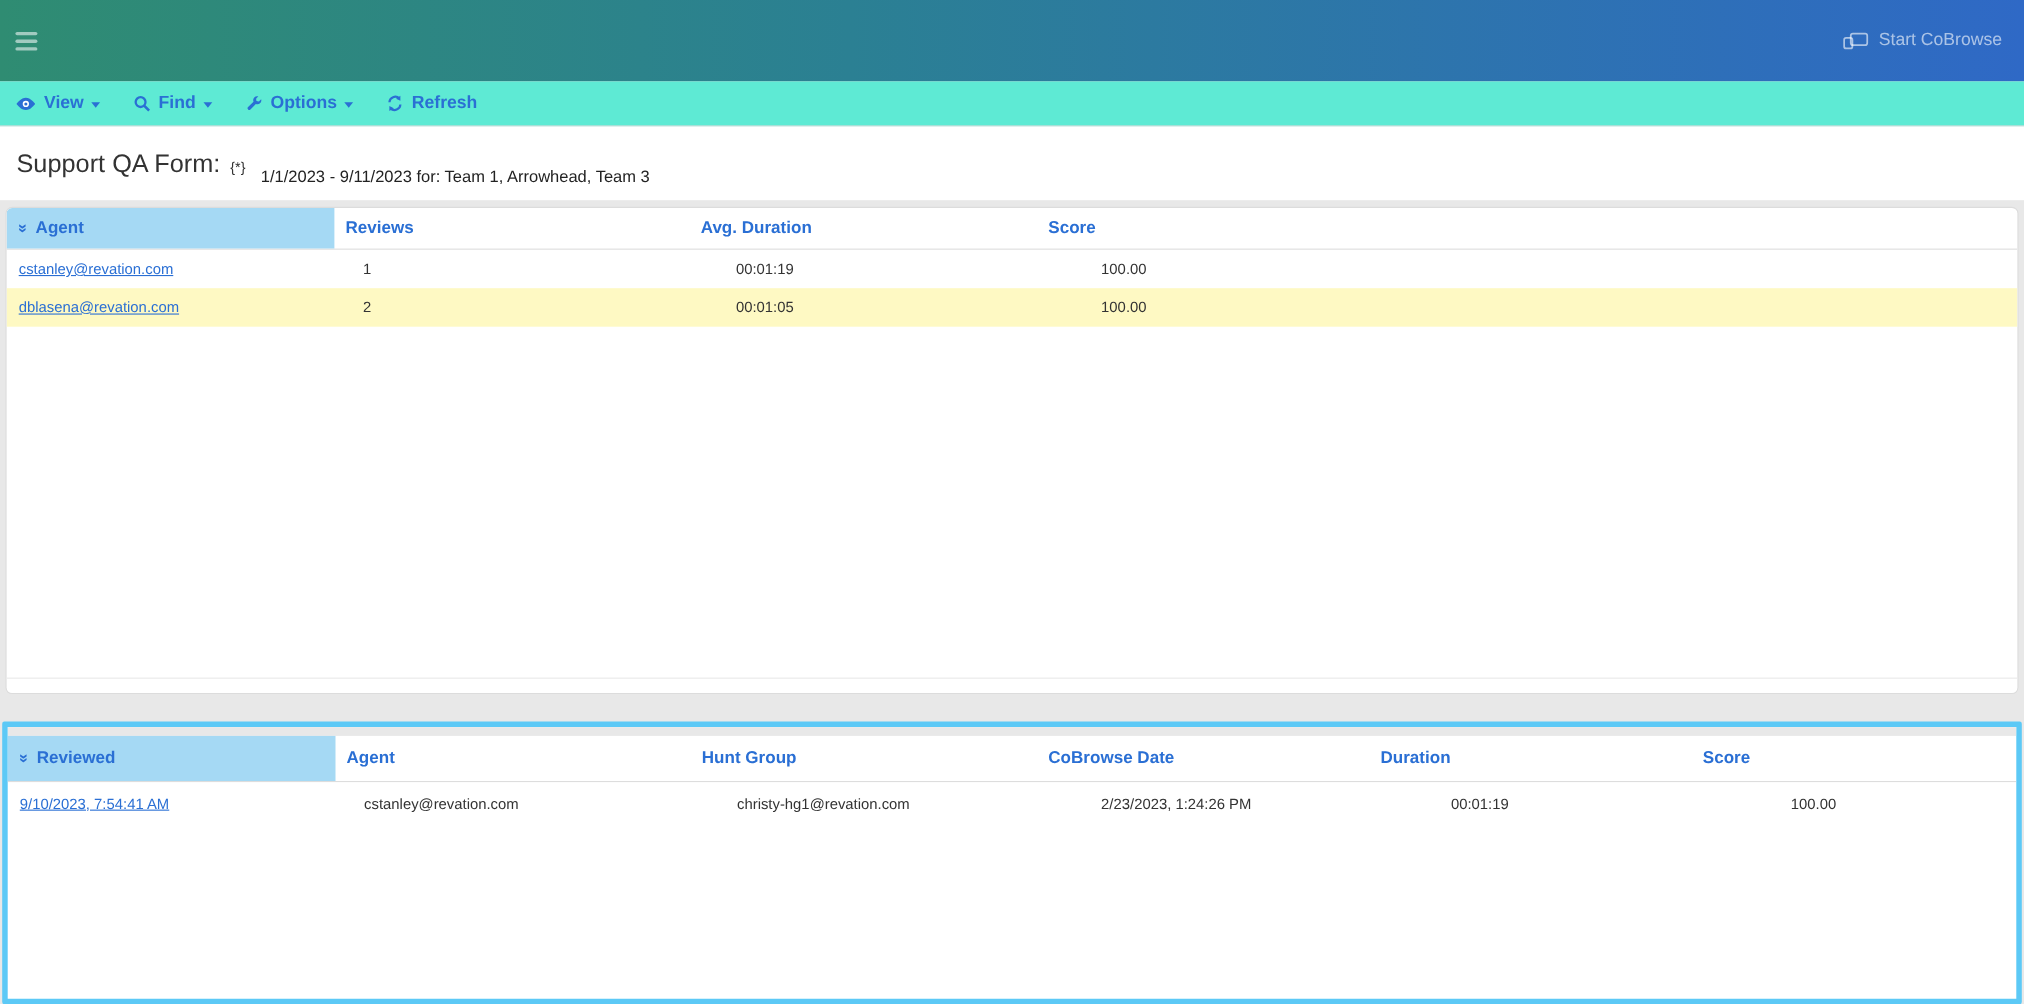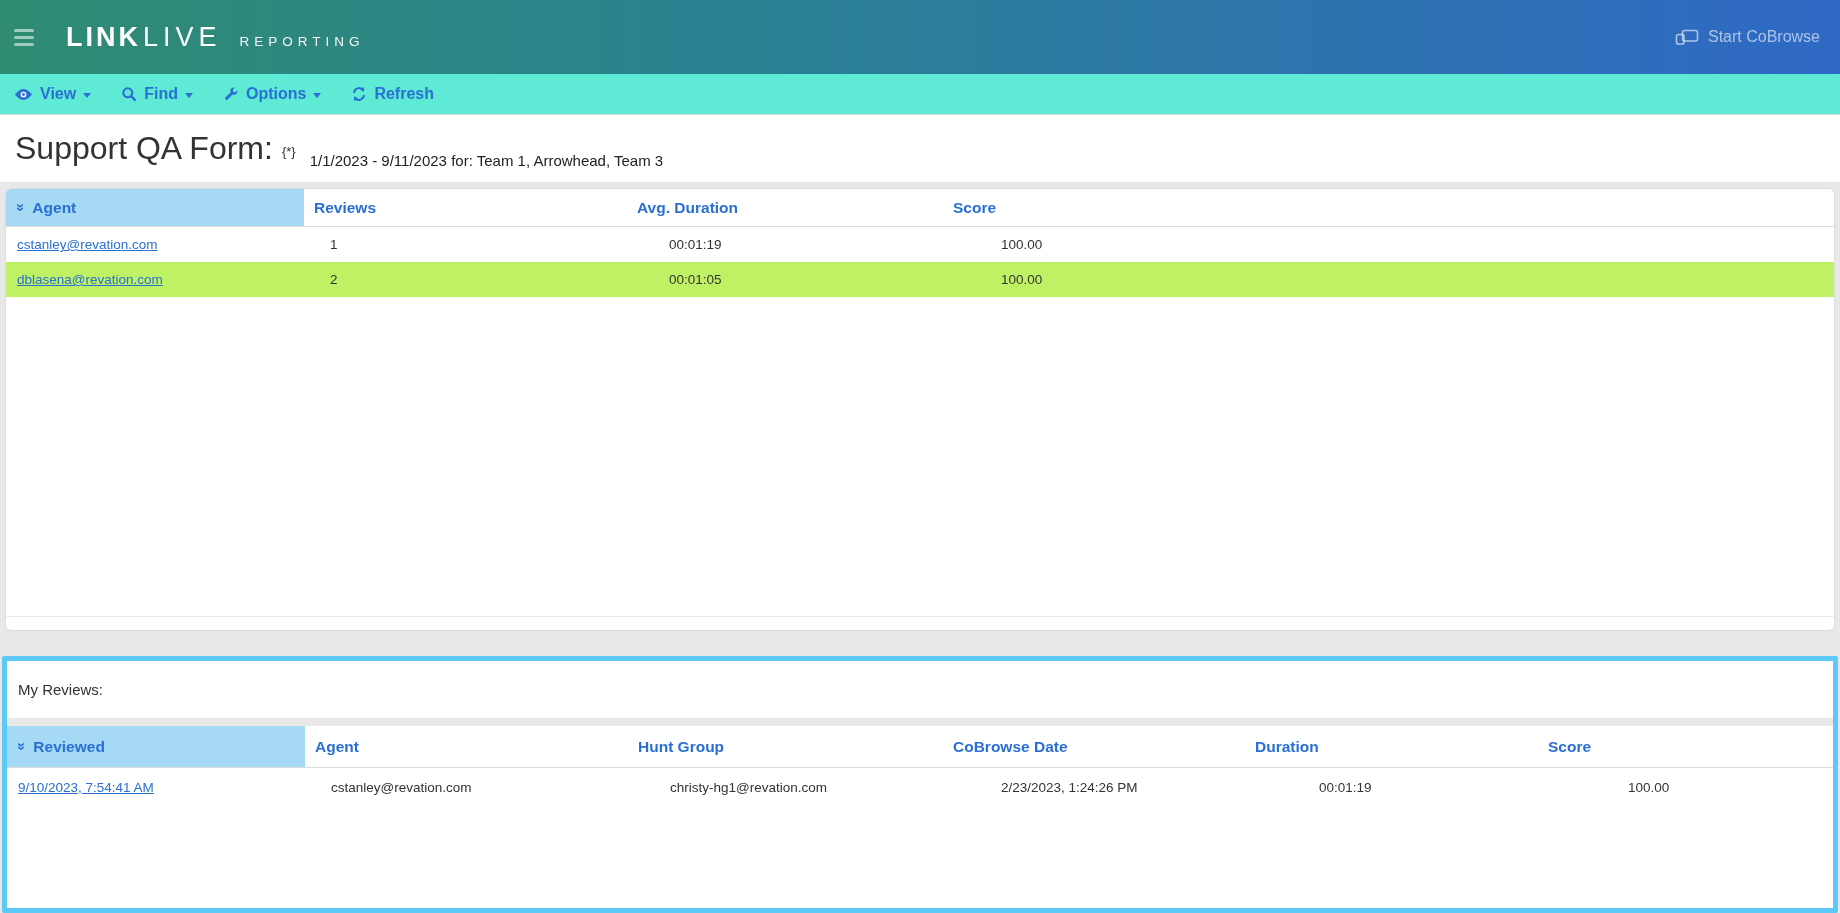--- a/index.html
+++ b/index.html
@@ -52,21 +52,21 @@
   }
 
   
   .title-block {
     height: 67px;
     background: #fff;
     display: flex;
     align-items: center;
     padding-left: 15px;
   }
-  .page-title { font-size: 32px; color: #333; font-weight: 400; text-align: right; }
+  .page-title { font-size: 23px; color: #333; font-weight: 400; text-align: right; }
   .title-badge { font-size: 13px; color: #333; margin-left: 9px; margin-top: 6px; }
   .title-sub { font-size: 15px; color: #222; margin-left: 14px; margin-top: 24px; }
 
   
   .panel-gap-a { height: 7px; }
   .panel1 {
     margin: 0 6px;
     height: 441px;
     background: #fff;
     border-radius: 5px;
@@ -110,38 +110,33 @@
   }
   .panel2 .th.sorted { border-radius: 0; }
   .dbl-chevron {
     display: inline-block;
     transform: rotate(90deg);
     font-weight: 700; font-size: 15px; line-height: 1;
     color: #2a6fd4;
   }
   .trow { height: 35px; font-size: 13.5px; color: #333; gap: 16px; }
   .panel2 .trow { height: 38px; }
-  .trow.alt { background: #bef264; }
+  .trow.alt { background: #fef9c3; }
   .td { padding-left: 10px; }
   .td.first { padding-left: 11px; }
   .cell-link { color: #2a6fd4; text-decoration: underline; cursor: pointer; font-size: 13.5px; }
 </style>
 </head>
 <body>
 
 <header class="app-bar">
   <div class="hamburger">
     <span></span>
       <span></span>
       <span></span>
-  </div>
-  <div class="logo">
-    <span class="link">LINK</span>
-    <span class="live">LIVE</span>
-    <span class="sub">REPORTING</span>
   </div>
   <div class="bar-spacer"></div>
   <div class="cobrowse">
     <span>
       <svg width="24" height="17" viewBox="0 0 24 17" fill="none" stroke="rgba(255,255,255,0.60)" stroke-width="1.6">
         <rect x="7.5" y="1.5" width="15" height="10.5" rx="2"></rect>
         <rect x="1.5" y="5.5" width="7.5" height="9.5" rx="1.8"></rect>
       </svg>
     </span>
     <span>Start CoBrowse</span>
@@ -227,23 +222,20 @@
     <div class="td">00:01:05</div>
     <div class="td">100.00</div>
   </div>
 
   <div class="footer-line"></div>
 </section>
 
 <div class="panel-gap-b"></div>
 
 <section class="panel2">
-  <div class="reviews-label-row">
-    <span>My Reviews:</span>
-  </div>
   <div class="gray-band"></div>
 
   <div class="grid-row t2 thead">
     <div class="th sorted">
       <span class="dbl-chevron">»</span>
       <span>Reviewed</span>
     </div>
     <div class="th">Agent</div>
     <div class="th">Hunt Group</div>
     <div class="th">CoBrowse Date</div>

